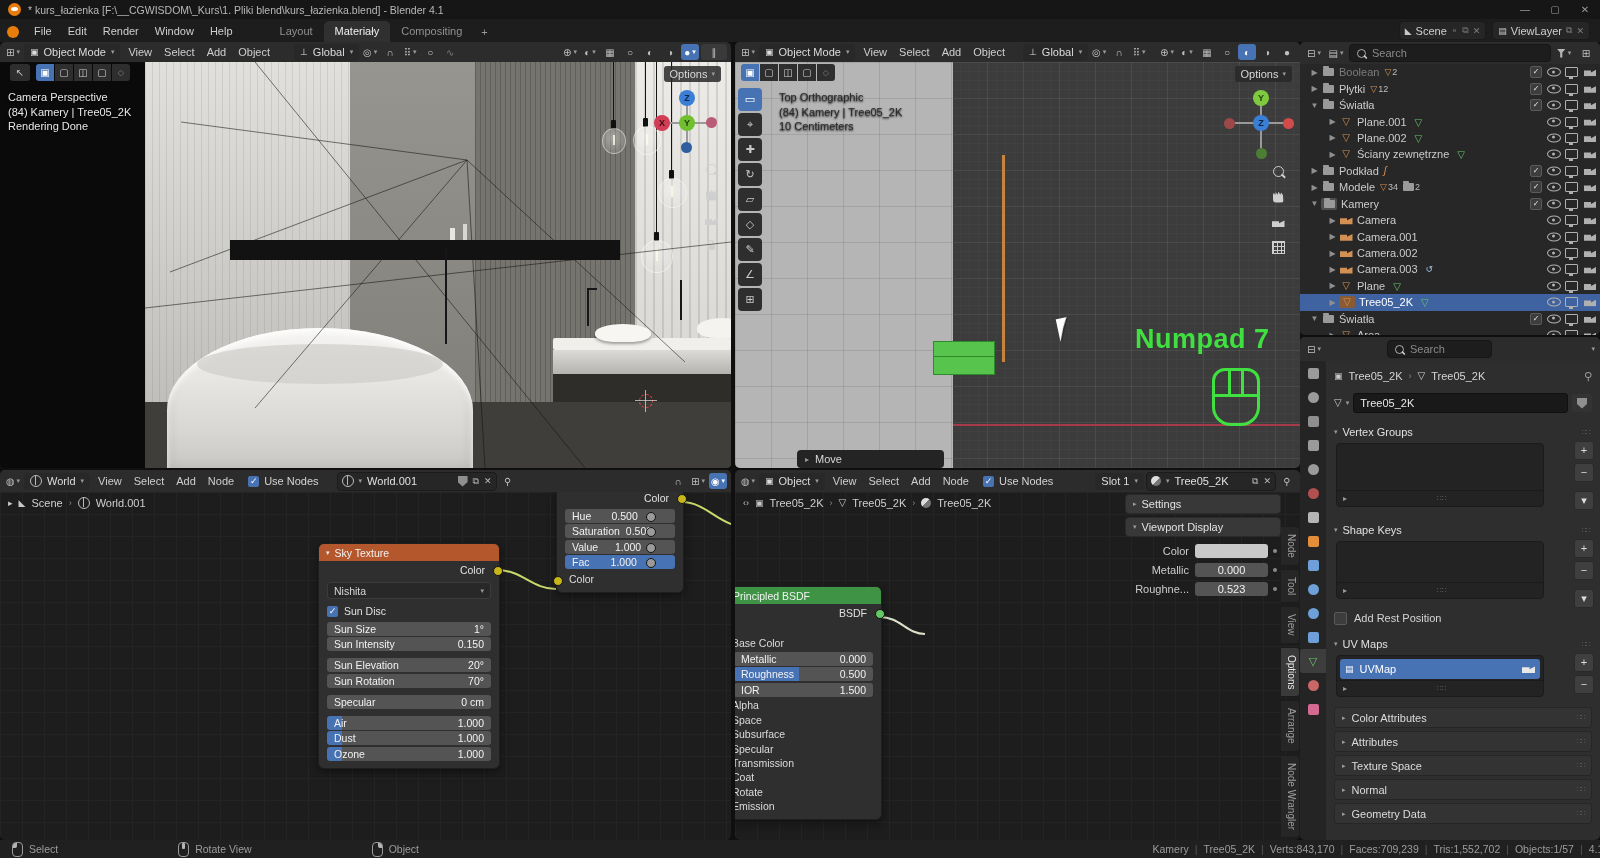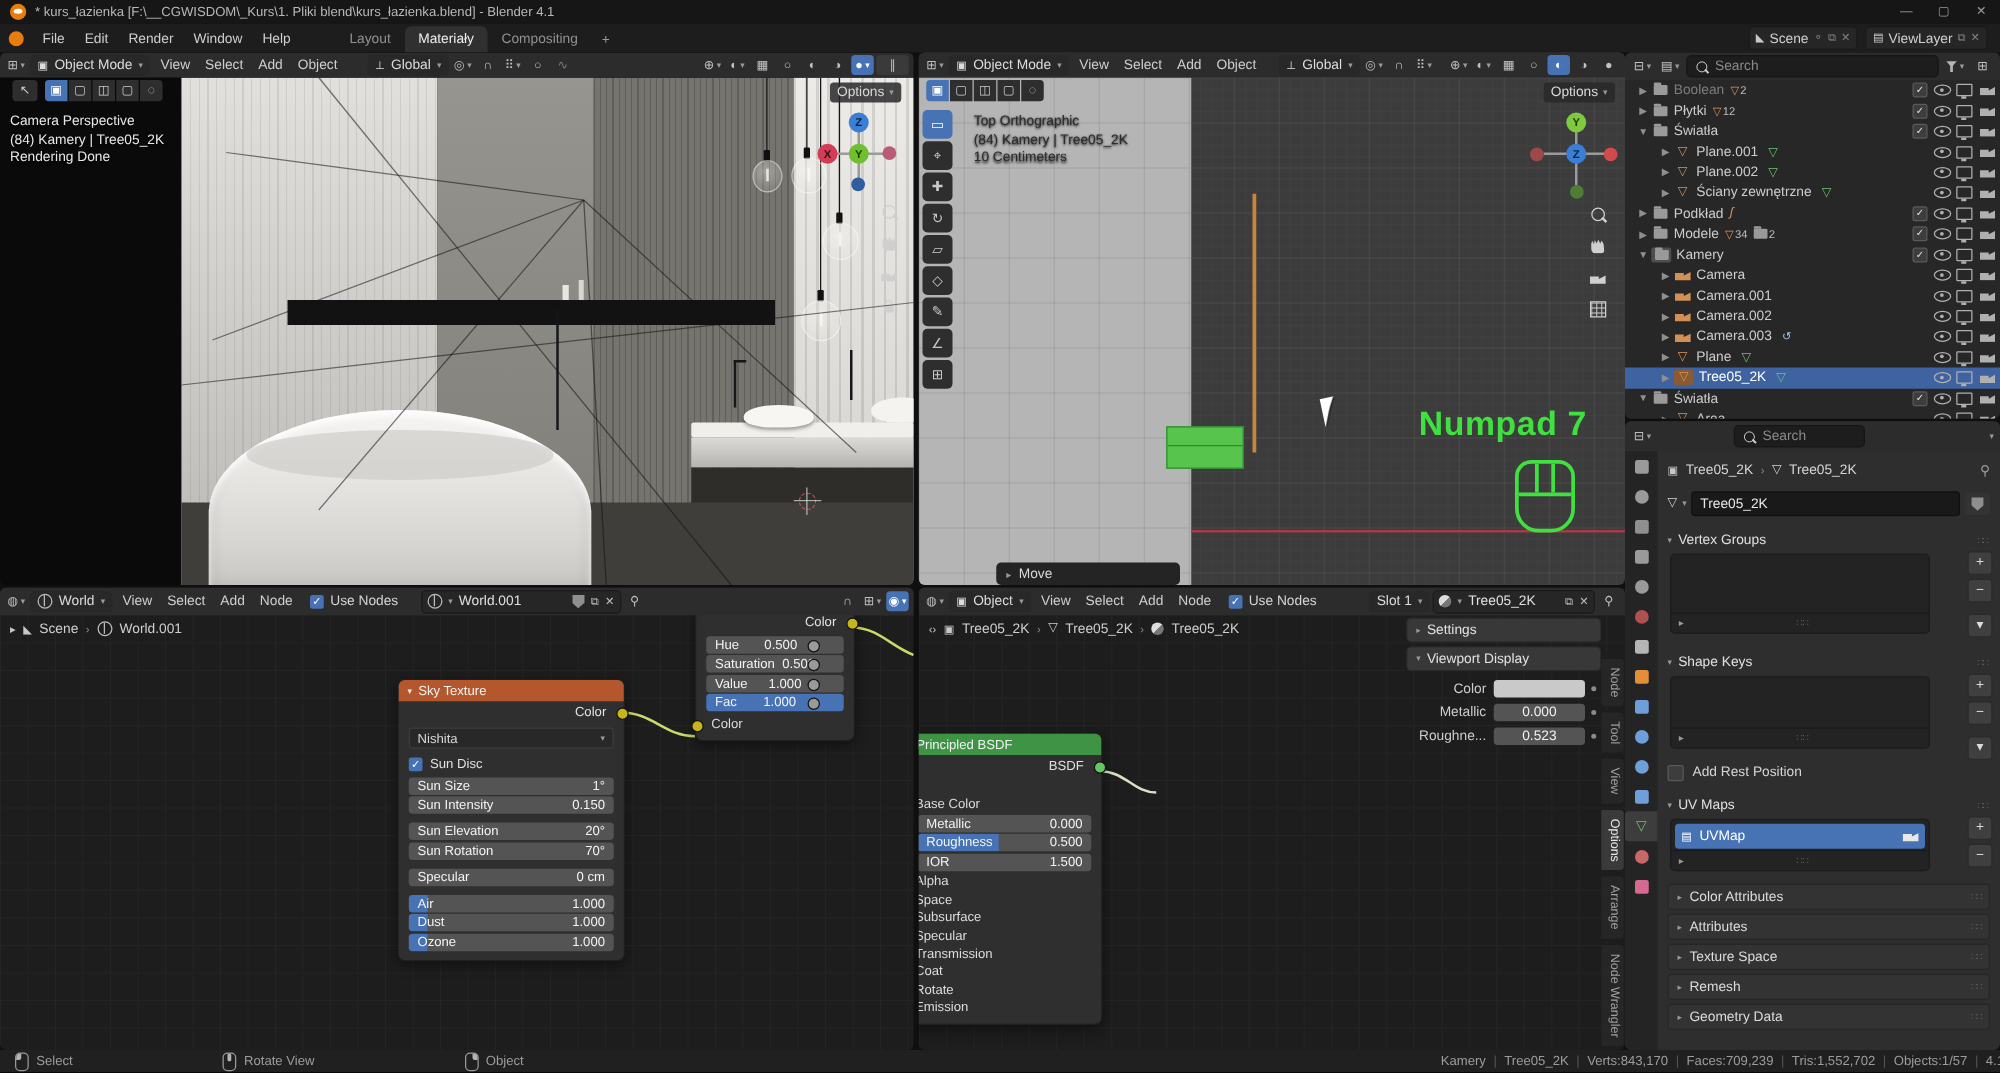--- a/index.html
+++ b/index.html
@@ -1144,21 +1144,21 @@
             <span>Attributes</span>
             <span class="grip">∷∷</span>
           </div>
           <div class="pcollapsed">
             <span class="caret">▸</span>
             <span>Texture Space</span>
             <span class="grip">∷∷</span>
           </div>
           <div class="pcollapsed">
             <span class="caret">▸</span>
-            <span>Remesh</span>
+            <span>Normal</span>
             <span class="grip">∷∷</span>
           </div>
           <div class="pcollapsed">
             <span class="caret">▸</span>
             <span>Geometry Data</span>
             <span class="grip">∷∷</span>
           </div>
         </div>
     </div>
   </div>

